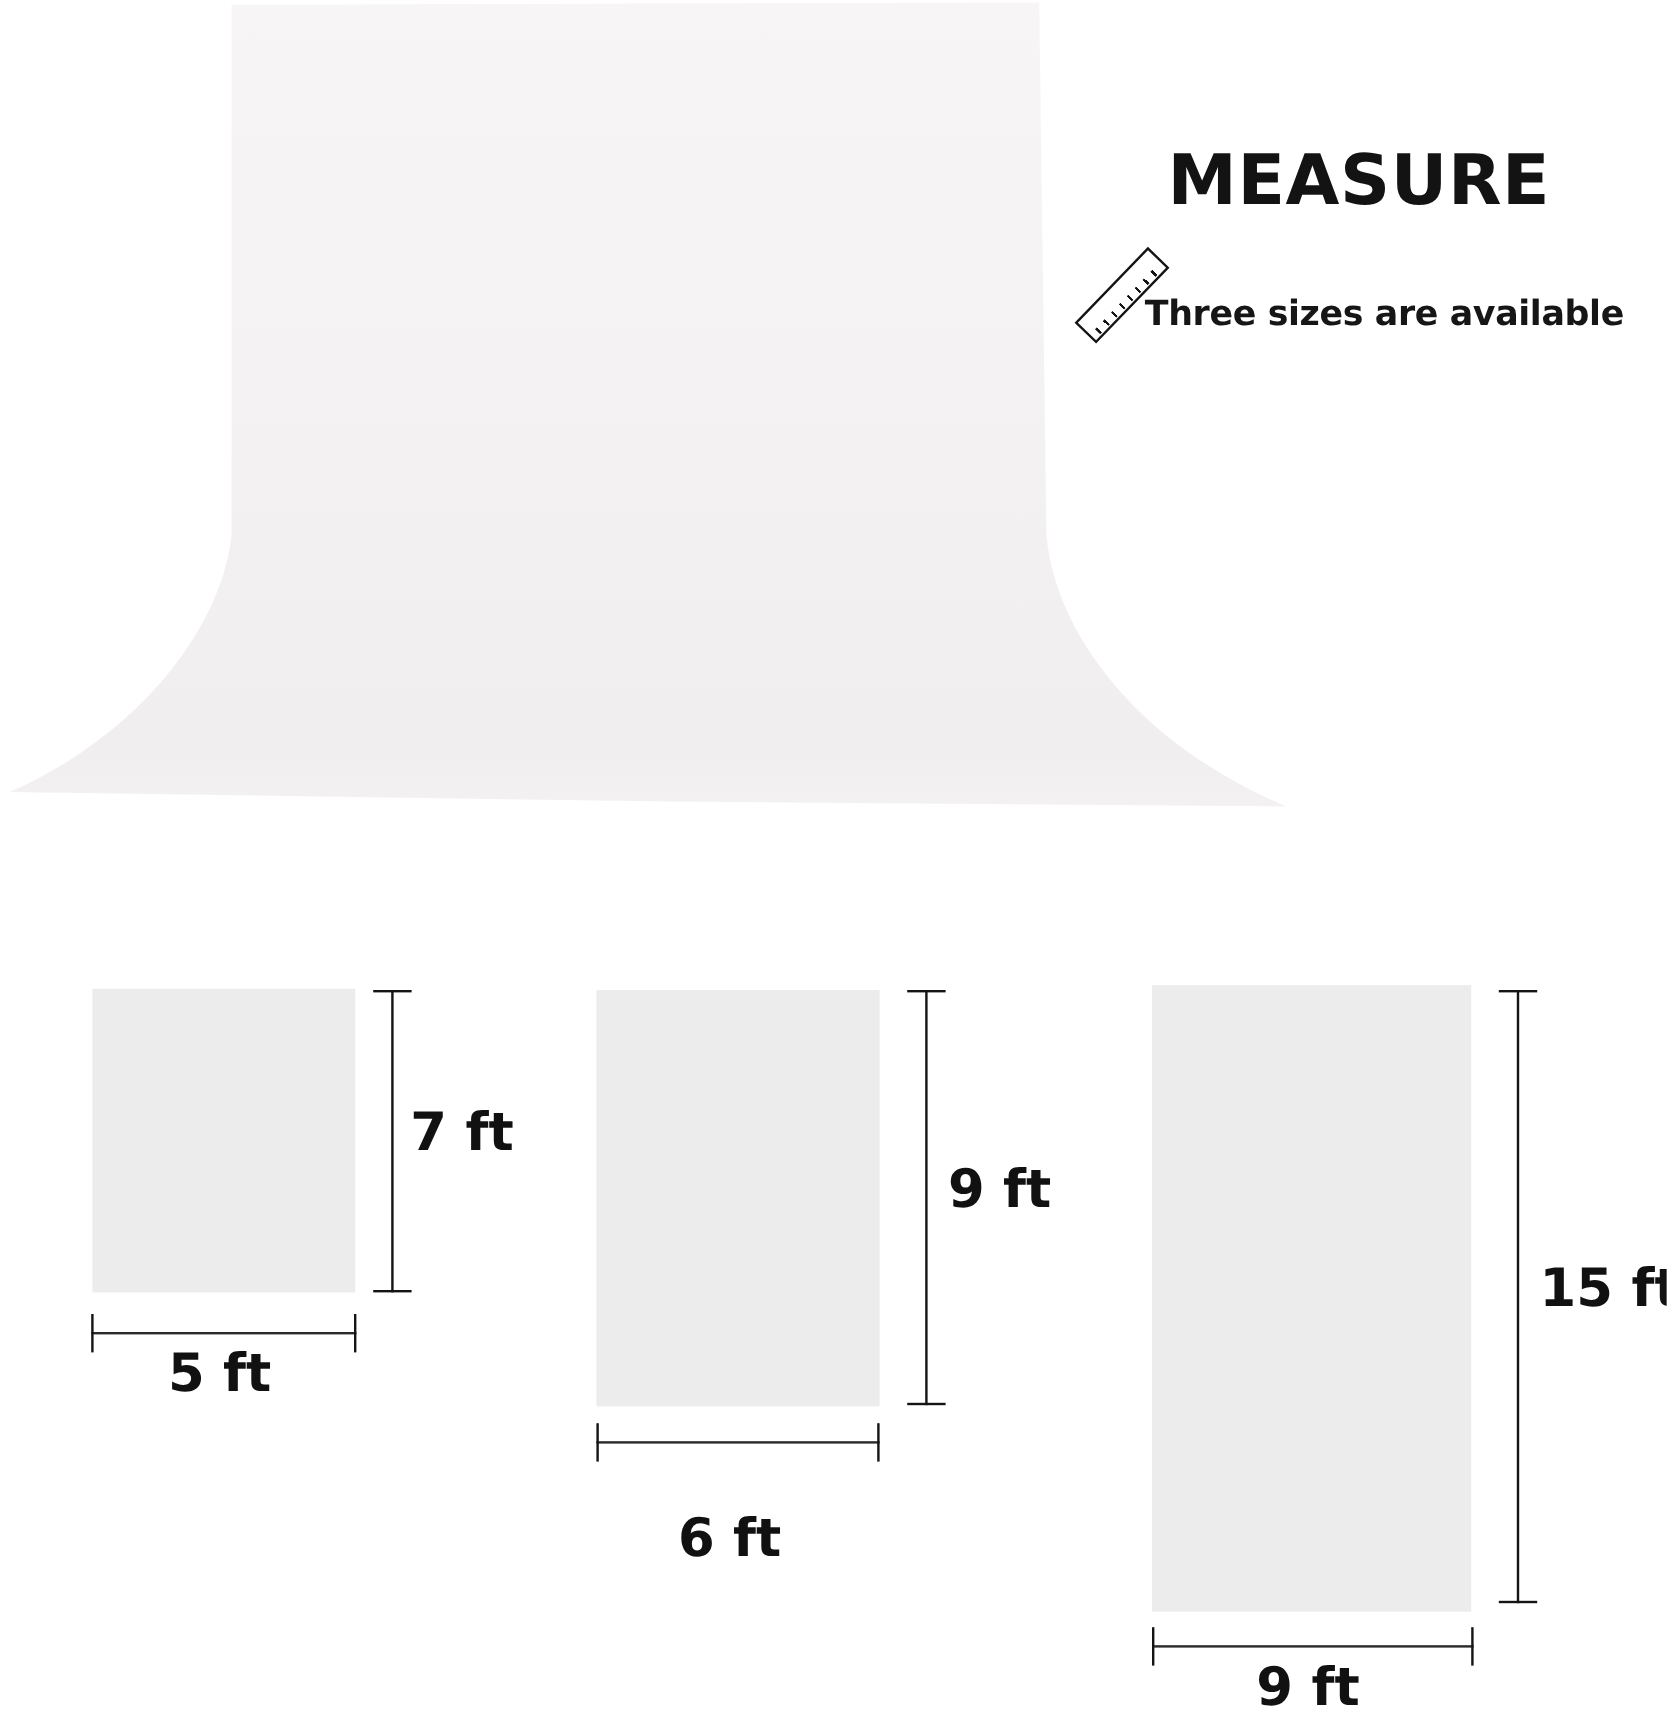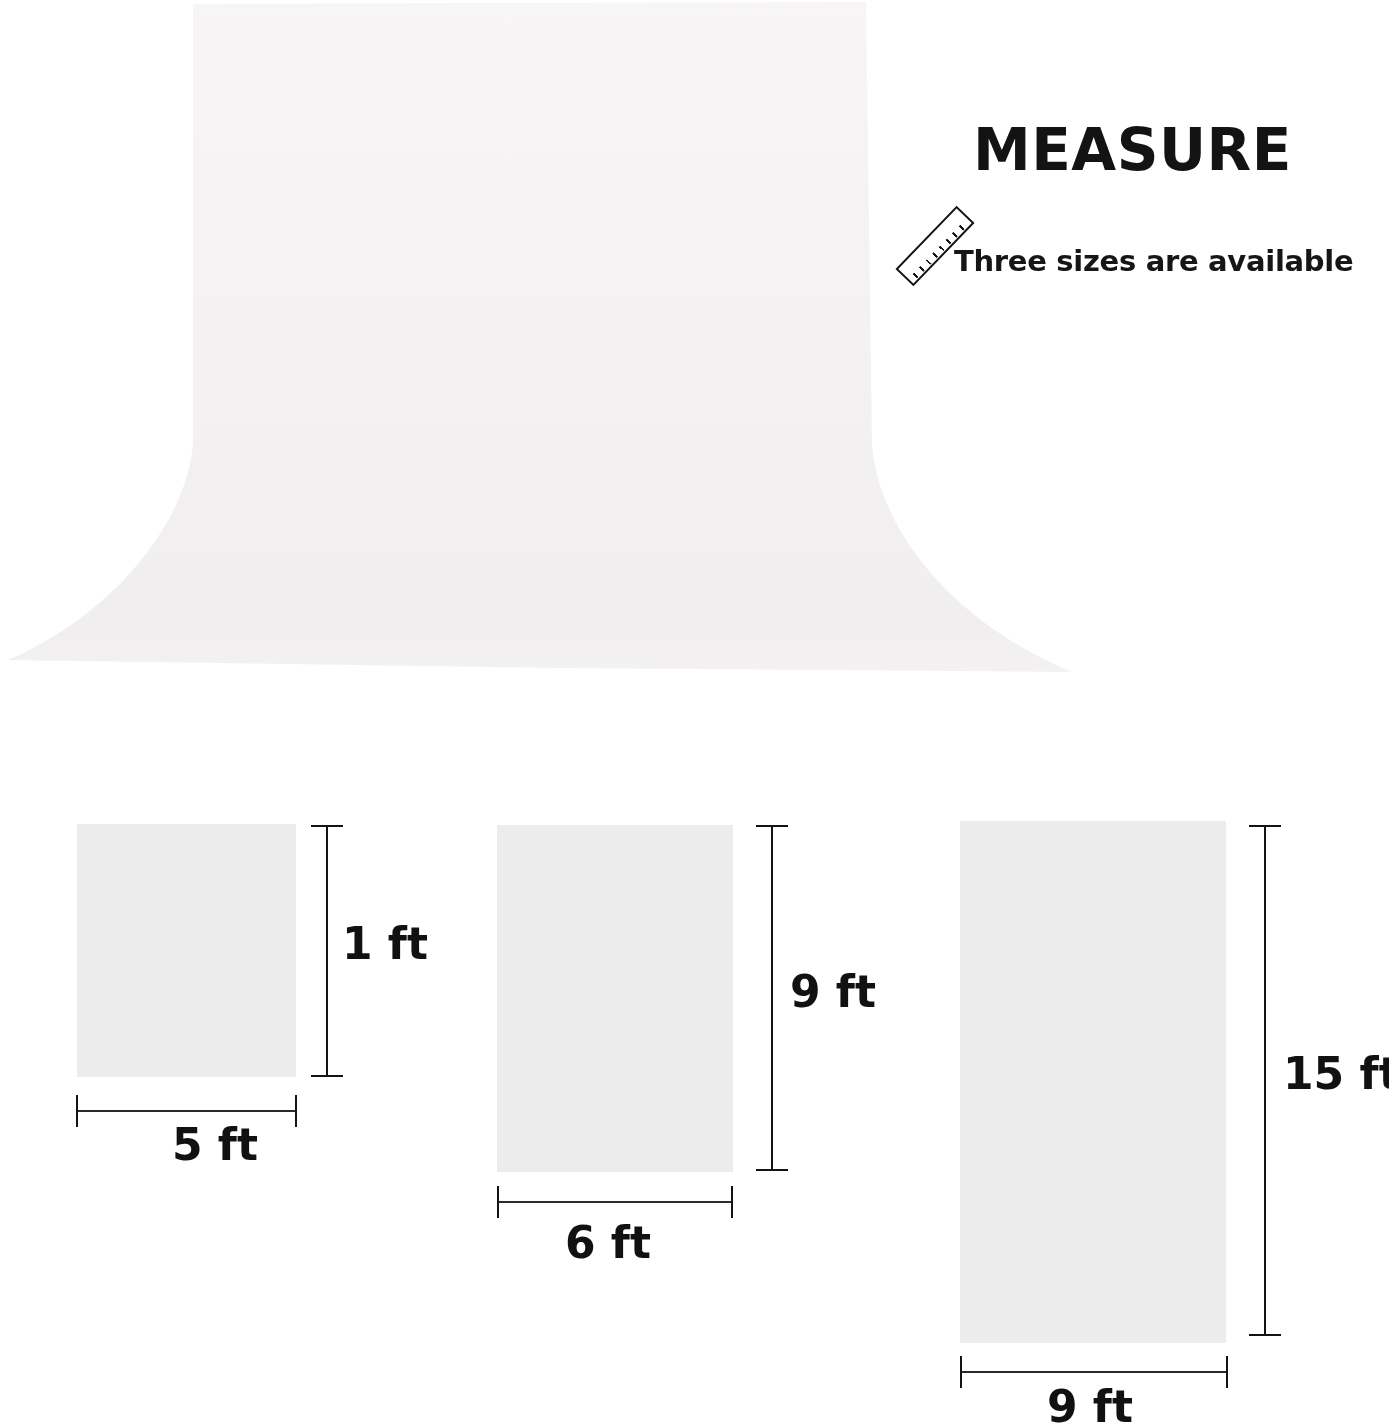--- a/index.html
+++ b/index.html
@@ -58,28 +58,28 @@
     font-family:"DejaVu Sans","Liberation Sans",sans-serif;
     font-weight:bold; font-size:44px; line-height:1.05; color:#111111;
     white-space:nowrap;
   }
 
   
   #d1-rect   { left:77px;  top:824px;  width:219px; height:253px; }
   #d1-vline  { left:326px; top:825px;  height:252px; }
   #d1-vlabel { left:335px; top:921px;  width:100px; }
   #d1-hline  { left:76px;  top:1110px; width:221px; }
-  #d1-hlabel { left:133px; top:1122px; width:100px;margin-left:32px; }
+  #d1-hlabel { left:133px; top:1122px; width:100px; }
 
   
   #d2-rect   { left:497px; top:825px;  width:236px; height:347px; }
   #d2-vline  { left:771px; top:825px;  height:346px; }
   #d2-vlabel { left:783px; top:969px;  width:100px; }
   #d2-hline  { left:497px; top:1201px; width:236px; }
-  #d2-hlabel { left:558px; top:1220px; width:100px; }
+  #d2-hlabel { left:558px; top:1260px; width:100px; }
 
   
   #d3-rect   { left:960px;  top:821px;  width:266px; height:522px; }
   #d3-vline  { left:1264px; top:825px;  height:511px; }
   #d3-vlabel { left:1283px; top:1051px; width:110px; }
   #d3-hline  { left:960px;  top:1371px; width:268px; }
   #d3-hlabel { left:1040px; top:1384px; width:100px; }
 </style>
 </head>
 <body>
@@ -111,21 +111,21 @@
       <div id="ruler-body">
         <div id="ruler-ticks"></div>
       </div>
     </div>
     <div id="measure-subtitle">Three sizes are available</div>
   </div>
 
   <div>
     <div id="d1-rect" class="swatch"></div>
     <div id="d1-vline" class="vline"></div>
-    <div id="d1-vlabel" class="dimlabel">1 ft</div>
+    <div id="d1-vlabel" class="dimlabel">7 ft</div>
     <div id="d1-hline" class="hline"></div>
     <div id="d1-hlabel" class="dimlabel">5 ft</div>
   </div>
 
   <div>
     <div id="d2-rect" class="swatch"></div>
     <div id="d2-vline" class="vline"></div>
     <div id="d2-vlabel" class="dimlabel">9 ft</div>
     <div id="d2-hline" class="hline"></div>
     <div id="d2-hlabel" class="dimlabel">6 ft</div>

